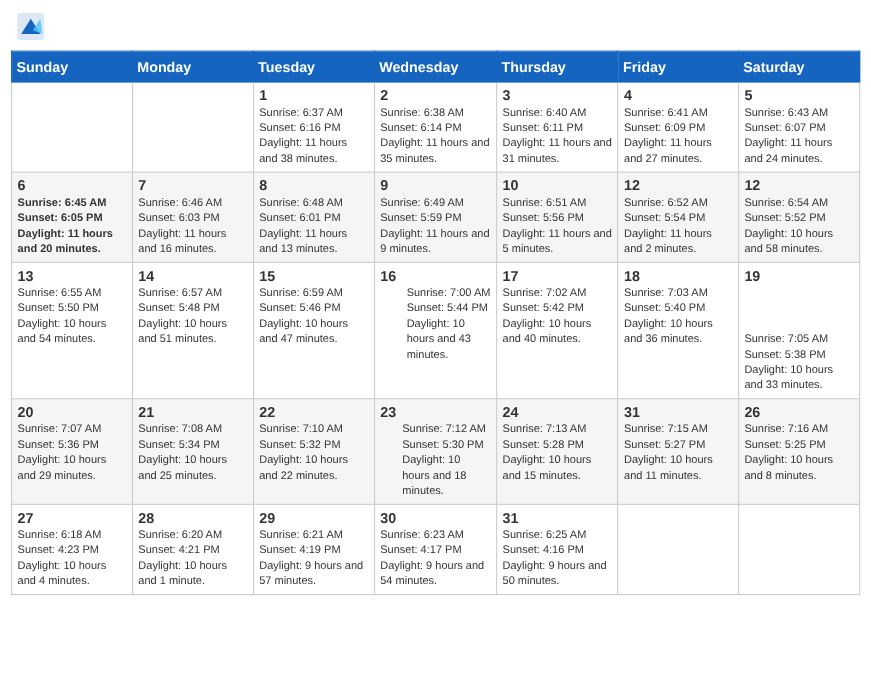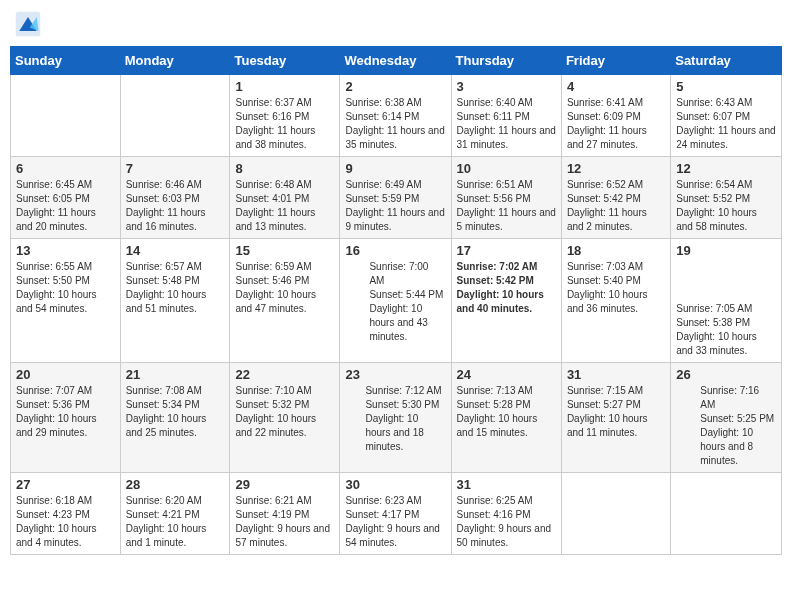--- a/index.html
+++ b/index.html
@@ -153,52 +153,52 @@
         <td>
           <span class="day-number">5</span>
           <div class="day-info" style="white-space: pre-line;">Sunrise: 6:43 AM
 Sunset: 6:07 PM
 Daylight: 11 hours and 24 minutes.</div>
         </td>
       </tr>
       <tr>
         <td>
           <span class="day-number">6</span>
-          <div class="day-info" style="white-space: pre-line;">Sunrise: 6:45 AM
+          <div class="day-info" style="white-space: pre-line; font-weight: bold;">Sunrise: 6:45 AM
 Sunset: 6:05 PM
 Daylight: 11 hours and 20 minutes.</div>
         </td>
         <td>
           <span class="day-number">7</span>
           <div class="day-info" style="white-space: pre-line;">Sunrise: 6:46 AM
 Sunset: 6:03 PM
 Daylight: 11 hours and 16 minutes.</div>
         </td>
         <td>
           <span class="day-number">8</span>
           <div class="day-info" style="white-space: pre-line;">Sunrise: 6:48 AM
-Sunset: 4:01 PM
+Sunset: 6:01 PM
 Daylight: 11 hours and 13 minutes.</div>
         </td>
         <td>
           <span class="day-number">9</span>
           <div class="day-info" style="white-space: pre-line;">Sunrise: 6:49 AM
 Sunset: 5:59 PM
 Daylight: 11 hours and 9 minutes.</div>
         </td>
         <td>
           <span class="day-number">10</span>
           <div class="day-info" style="white-space: pre-line;">Sunrise: 6:51 AM
 Sunset: 5:56 PM
 Daylight: 11 hours and 5 minutes.</div>
         </td>
         <td>
           <span class="day-number">12</span>
           <div class="day-info" style="white-space: pre-line;">Sunrise: 6:52 AM
-Sunset: 5:42 PM
+Sunset: 5:54 PM
 Daylight: 11 hours and 2 minutes.</div>
         </td>
         <td>
           <span class="day-number">12</span>
           <div class="day-info" style="white-space: pre-line;">Sunrise: 6:54 AM
 Sunset: 5:52 PM
 Daylight: 10 hours and 58 minutes.</div>
         </td>
       </tr>
       <tr>
@@ -221,21 +221,21 @@
 Daylight: 10 hours and 47 minutes.</div>
         </td>
         <td>
           <span class="day-number">16</span>
           <div class="day-info" style="white-space: pre-line; margin-left: 24px;">Sunrise: 7:00 AM
 Sunset: 5:44 PM
 Daylight: 10 hours and 43 minutes.</div>
         </td>
         <td>
           <span class="day-number">17</span>
-          <div class="day-info" style="white-space: pre-line; font-weight: bold;">Sunrise: 7:02 AM
+          <div class="day-info" style="white-space: pre-line;">Sunrise: 7:02 AM
 Sunset: 5:42 PM
 Daylight: 10 hours and 40 minutes.</div>
         </td>
         <td>
           <span class="day-number">18</span>
           <div class="day-info" style="white-space: pre-line;">Sunrise: 7:03 AM
 Sunset: 5:40 PM
 Daylight: 10 hours and 36 minutes.</div>
         </td>
         <td>
@@ -277,21 +277,21 @@
 Daylight: 10 hours and 15 minutes.</div>
         </td>
         <td>
           <span class="day-number">31</span>
           <div class="day-info" style="white-space: pre-line;">Sunrise: 7:15 AM
 Sunset: 5:27 PM
 Daylight: 10 hours and 11 minutes.</div>
         </td>
         <td>
           <span class="day-number">26</span>
-          <div class="day-info" style="white-space: pre-line; margin-left: 24px;">Sunrise: 7:16 AM
+          <div class="day-info" style="white-space: pre-line;">Sunrise: 7:16 AM
 Sunset: 5:25 PM
 Daylight: 10 hours and 8 minutes.</div>
         </td>
       </tr>
       <tr>
         <td>
           <span class="day-number">27</span>
           <div class="day-info" style="white-space: pre-line;">Sunrise: 6:18 AM
 Sunset: 4:23 PM
 Daylight: 10 hours and 4 minutes.</div>

